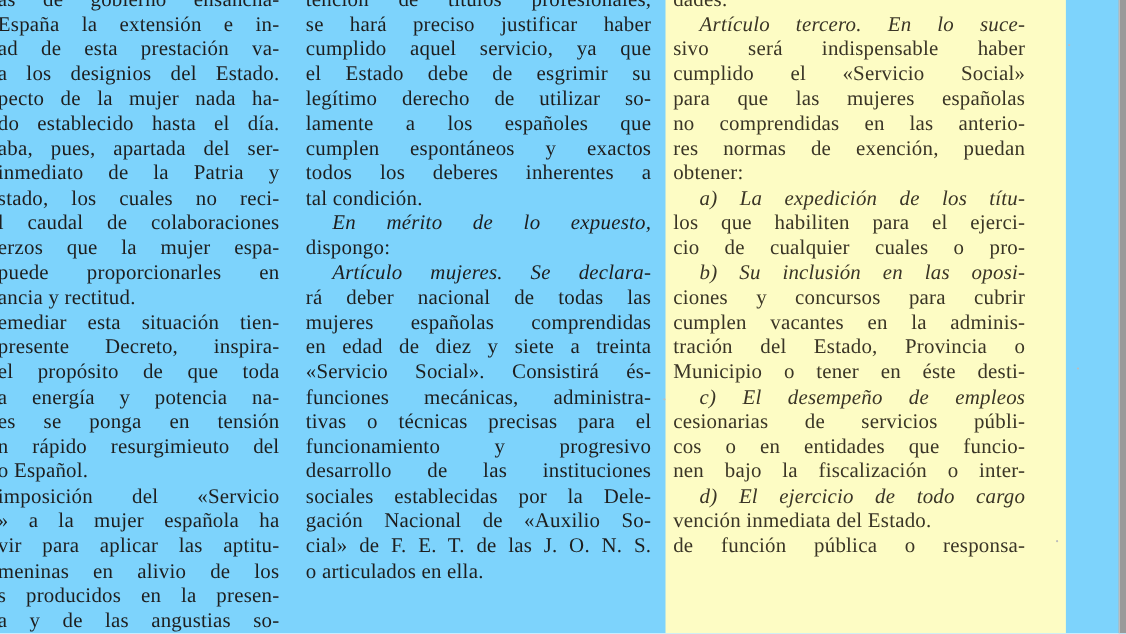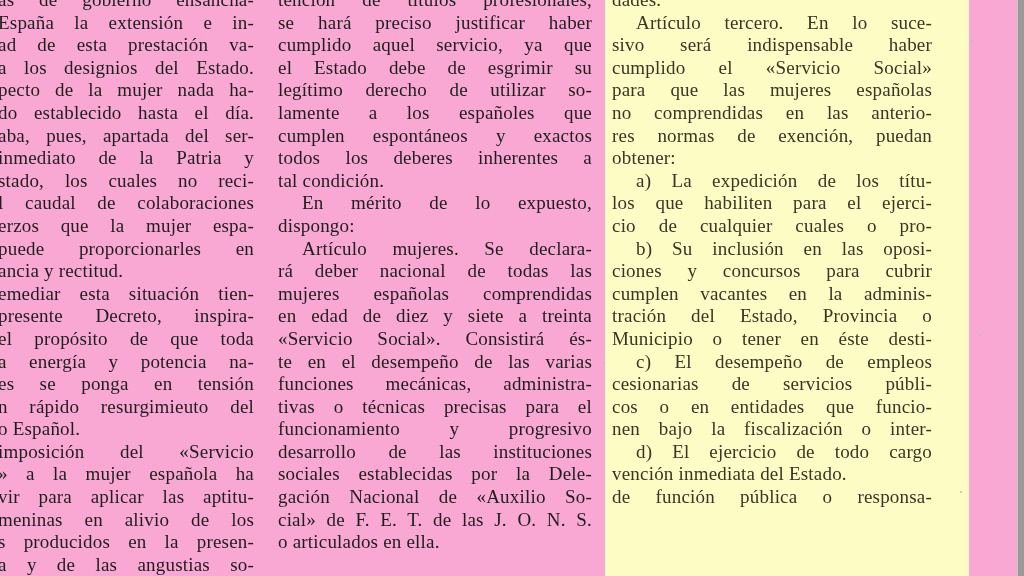--- a/index.html
+++ b/index.html
@@ -7,21 +7,21 @@
       padding: 0;
       width: 1024px;
       height: 576px;
       overflow: hidden;
       background: #ffffff;
     }
     .page {
       position: relative;
       width: 1024px;
       height: 576px;
-      background: #f9a8d4;
+      background: #7dd3fc;
       overflow: hidden;
     }
     .col {
       position: absolute;
       top: 0;
       font-family: "Liberation Serif", "DejaVu Serif", serif;
       font-size: 19px;
       line-height: 22.6px;
       color: #1e1e1e;
       letter-spacing: 0.2px;
@@ -32,20 +32,21 @@
       text-align: justify;
       text-align-last: justify;
       height: 22.6px;
       overflow: visible;
     }
     .col .line.last {
       text-align-last: left;
     }
     .col .line.indent {
       padding-left: 24px;
+      font-style: italic;
     }
     #col-1 {
       left: -2px;
       width: 256px;
       top: -11px;
     }
     #col-2 {
       left: 278px;
       width: 314px;
       top: -11px;
@@ -124,21 +125,20 @@
       <span class="line">cumplen espontáneos y exactos</span>
       <span class="line">todos los deberes inherentes a</span>
       <span class="line last">tal condición.</span>
       <span class="line indent">En mérito de lo expuesto,</span>
       <span class="line last">dispongo:</span>
       <span class="line indent">Artículo mujeres. Se declara-</span>
       <span class="line">rá deber nacional de todas las</span>
       <span class="line">mujeres españolas comprendidas</span>
       <span class="line">en edad de diez y siete a treinta</span>
       <span class="line">«Servicio Social». Consistirá és-</span>
-      <span class="line">te en el desempeño de las varias</span>
       <span class="line">funciones mecánicas, administra-</span>
       <span class="line">tivas o técnicas precisas para el</span>
       <span class="line">funcionamiento y progresivo</span>
       <span class="line">desarrollo de las instituciones</span>
       <span class="line">sociales establecidas por la Dele-</span>
       <span class="line">gación Nacional de «Auxilio So-</span>
       <span class="line">cial» de F. E. T. de las J. O. N. S.</span>
       <span class="line last">o articulados en ella.</span>
     </div>
 

